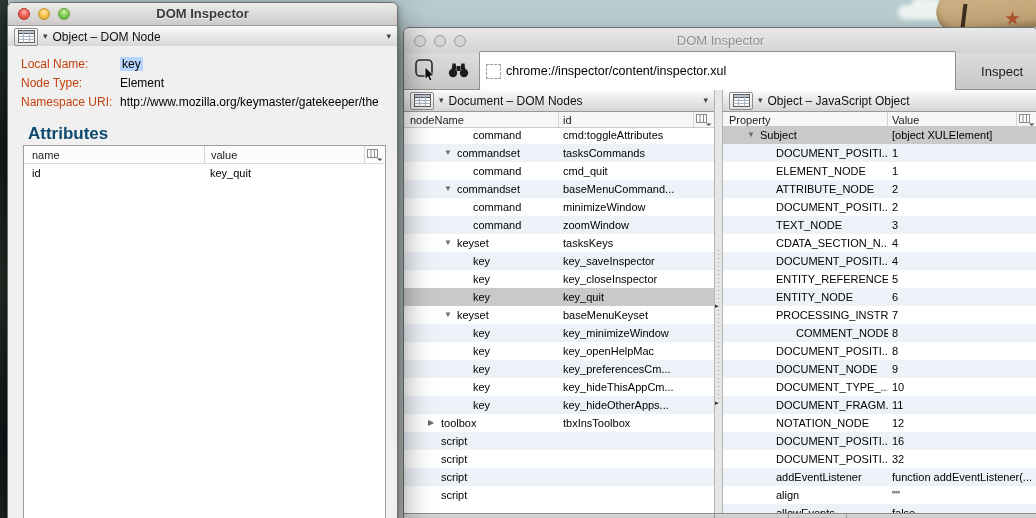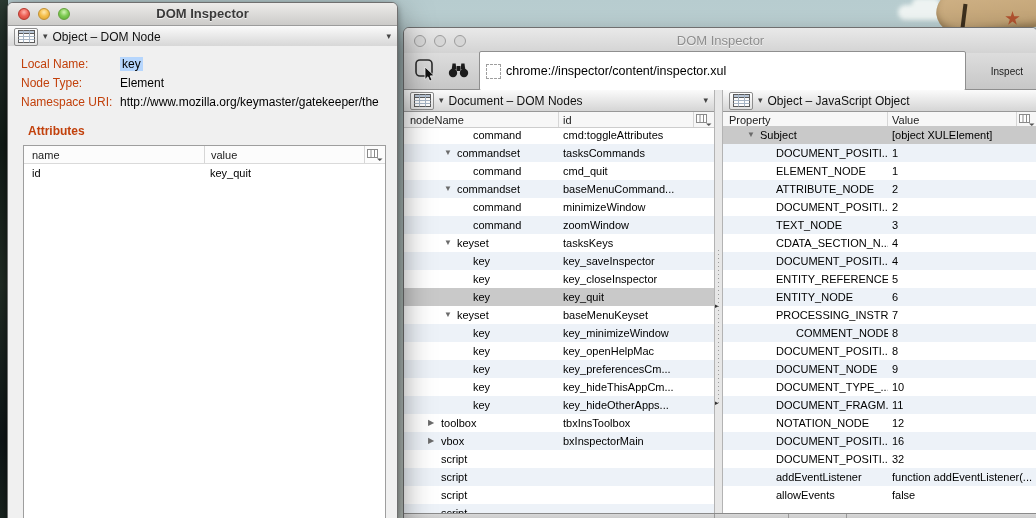--- a/index.html
+++ b/index.html
@@ -46,38 +46,38 @@
   .col-header{height:15px;display:flex;align-items:center;background:#f7f7f7;border-bottom:1px solid #cdcdcd;
     font-size:11px;color:#1c1c1c;}
   .pick{width:20px;align-self:stretch;display:flex;align-items:center;justify-content:center;border-left:1px solid #d6d6d6;}
   
   .front-body{position:absolute;top:43px;left:0;right:0;bottom:0;background:#f0f0f0;}
   .fields{padding:8px 0 0 13px;font-size:12px;}
   .frow{display:flex;height:19px;align-items:center;white-space:nowrap;overflow:hidden;}
   .flabel{width:99px;color:#c2410c;flex-shrink:0;}
   .fvalue{color:#000;}
   .hl{background:var(--selection-blue,#b6d6fd);padding:0 2px;}
-  .attr-heading{font-weight:bold;font-size:12px;margin:13px 0 0 20px;color:#c2410c;}
+  .attr-heading{font-weight:bold;font-size:17px;margin:13px 0 0 20px;color:#0c4a6e;}
   .attr-table{position:absolute;left:15px;right:11px;top:99px;bottom:-2px;background:#fff;border:1px solid #9e9e9e;}
   .attr-head{height:17px;display:flex;align-items:center;background:#fcfcfc;border-bottom:1px solid #dadada;font-size:11px;color:#1c1c1c;}
   .attr-head .an{width:172px;padding-left:8px;border-right:1px solid #d6d6d6;align-self:stretch;display:flex;align-items:center;}
   .attr-head .av{flex:1;padding-left:6px;}
   .attr-row{height:17px;display:flex;align-items:center;font-size:11px;color:#000;}
   .attr-row .an{width:172px;padding-left:8px;box-sizing:border-box;}
   .attr-row .av{flex:1;padding-left:14px;}
   
   .toolbar{position:absolute;top:25px;left:0;right:0;height:37px;background:linear-gradient(#dddddd,#c7c7c7);
     border-bottom:1px solid #8e8e8e;display:flex;align-items:center;padding:0 8px;gap:10px;box-sizing:border-box;}
   .tool-btn{display:flex;align-items:center;justify-content:center;background:transparent;border:none;padding:0;}
   .urlfield{width:497px;height:40px;background:#fff;border:1px solid #8f8f8f;border-radius:2px;
     display:flex;align-items:center;gap:5px;padding:0 6px;box-sizing:border-box;}
   .marquee{width:13px;height:13px;border:1px dashed #9e9e9e;flex-shrink:0;}
   .url-input{flex:1;border:none;outline:none;background:transparent;font-family:"Liberation Sans",sans-serif;
     font-size:12.5px;color:#000;padding:0;}
-  .inspect-btn{font-size:10px;color:#1a1a1a;background:none;border:none;margin-left:9px;font-family:"Liberation Sans",sans-serif;}
+  .inspect-btn{font-size:13px;color:#1a1a1a;background:none;border:none;margin-left:9px;font-family:"Liberation Sans",sans-serif;}
   .panes{position:absolute;top:62px;left:0;right:0;bottom:9px;display:flex;}
   .pane{position:relative;background:#fff;overflow:hidden;}
   .pane-dom{width:310px;flex-shrink:0;}
   .pane-js{flex:1;}
   .rows{position:absolute;top:36px;left:0;right:0;bottom:0;overflow:hidden;}
   .tree-row{height:18px;display:flex;align-items:center;font-size:11px;color:#000;}
   .tree-row:nth-child(even){background:var(--row-alt,#edf2f8);}
   .tree-row.selected{background:var(--selection-gray,#c9c9c9);}
   .c1{display:flex;align-items:center;white-space:nowrap;overflow:hidden;box-sizing:border-box;flex-shrink:0;}
   .pane-dom .c1{width:155px;}
@@ -287,27 +287,20 @@
           </div>
           <div class="tree-row">
             <span class="c1" style="padding-left: 24px;">
               <span class="exp closed"></span>
               <span>toolbox</span>
             </span>
             <span class="c2">tbxInsToolbox</span>
           </div>
           <div class="tree-row">
             <span class="c1" style="padding-left: 24px;">
-              <span class="exp closed"></span>
-              <span>vbox</span>
-            </span>
-            <span class="c2">bxInspectorMain</span>
-          </div>
-          <div class="tree-row">
-            <span class="c1" style="padding-left: 24px;">
               <span class="exp"></span>
               <span>script</span>
             </span>
             <span class="c2"></span>
           </div>
           <div class="tree-row">
             <span class="c1" style="padding-left: 24px;">
               <span class="exp"></span>
               <span>script</span>
             </span>
@@ -491,20 +484,27 @@
               <span>DOCUMENT_POSITI...</span>
             </span>
             <span class="c2">32</span>
           </div>
           <div class="tree-row">
             <span class="c1" style="padding-left: 40px;">
               <span class="exp"></span>
               <span>addEventListener</span>
             </span>
             <span class="c2">function addEventListener(...</span>
+          </div>
+          <div class="tree-row">
+            <span class="c1" style="padding-left: 40px;">
+              <span class="exp"></span>
+              <span>align</span>
+            </span>
+            <span class="c2">""</span>
           </div>
           <div class="tree-row">
             <span class="c1" style="padding-left: 40px;">
               <span class="exp"></span>
               <span>allowEvents</span>
             </span>
             <span class="c2">false</span>
           </div>
       </div>
     </div>

